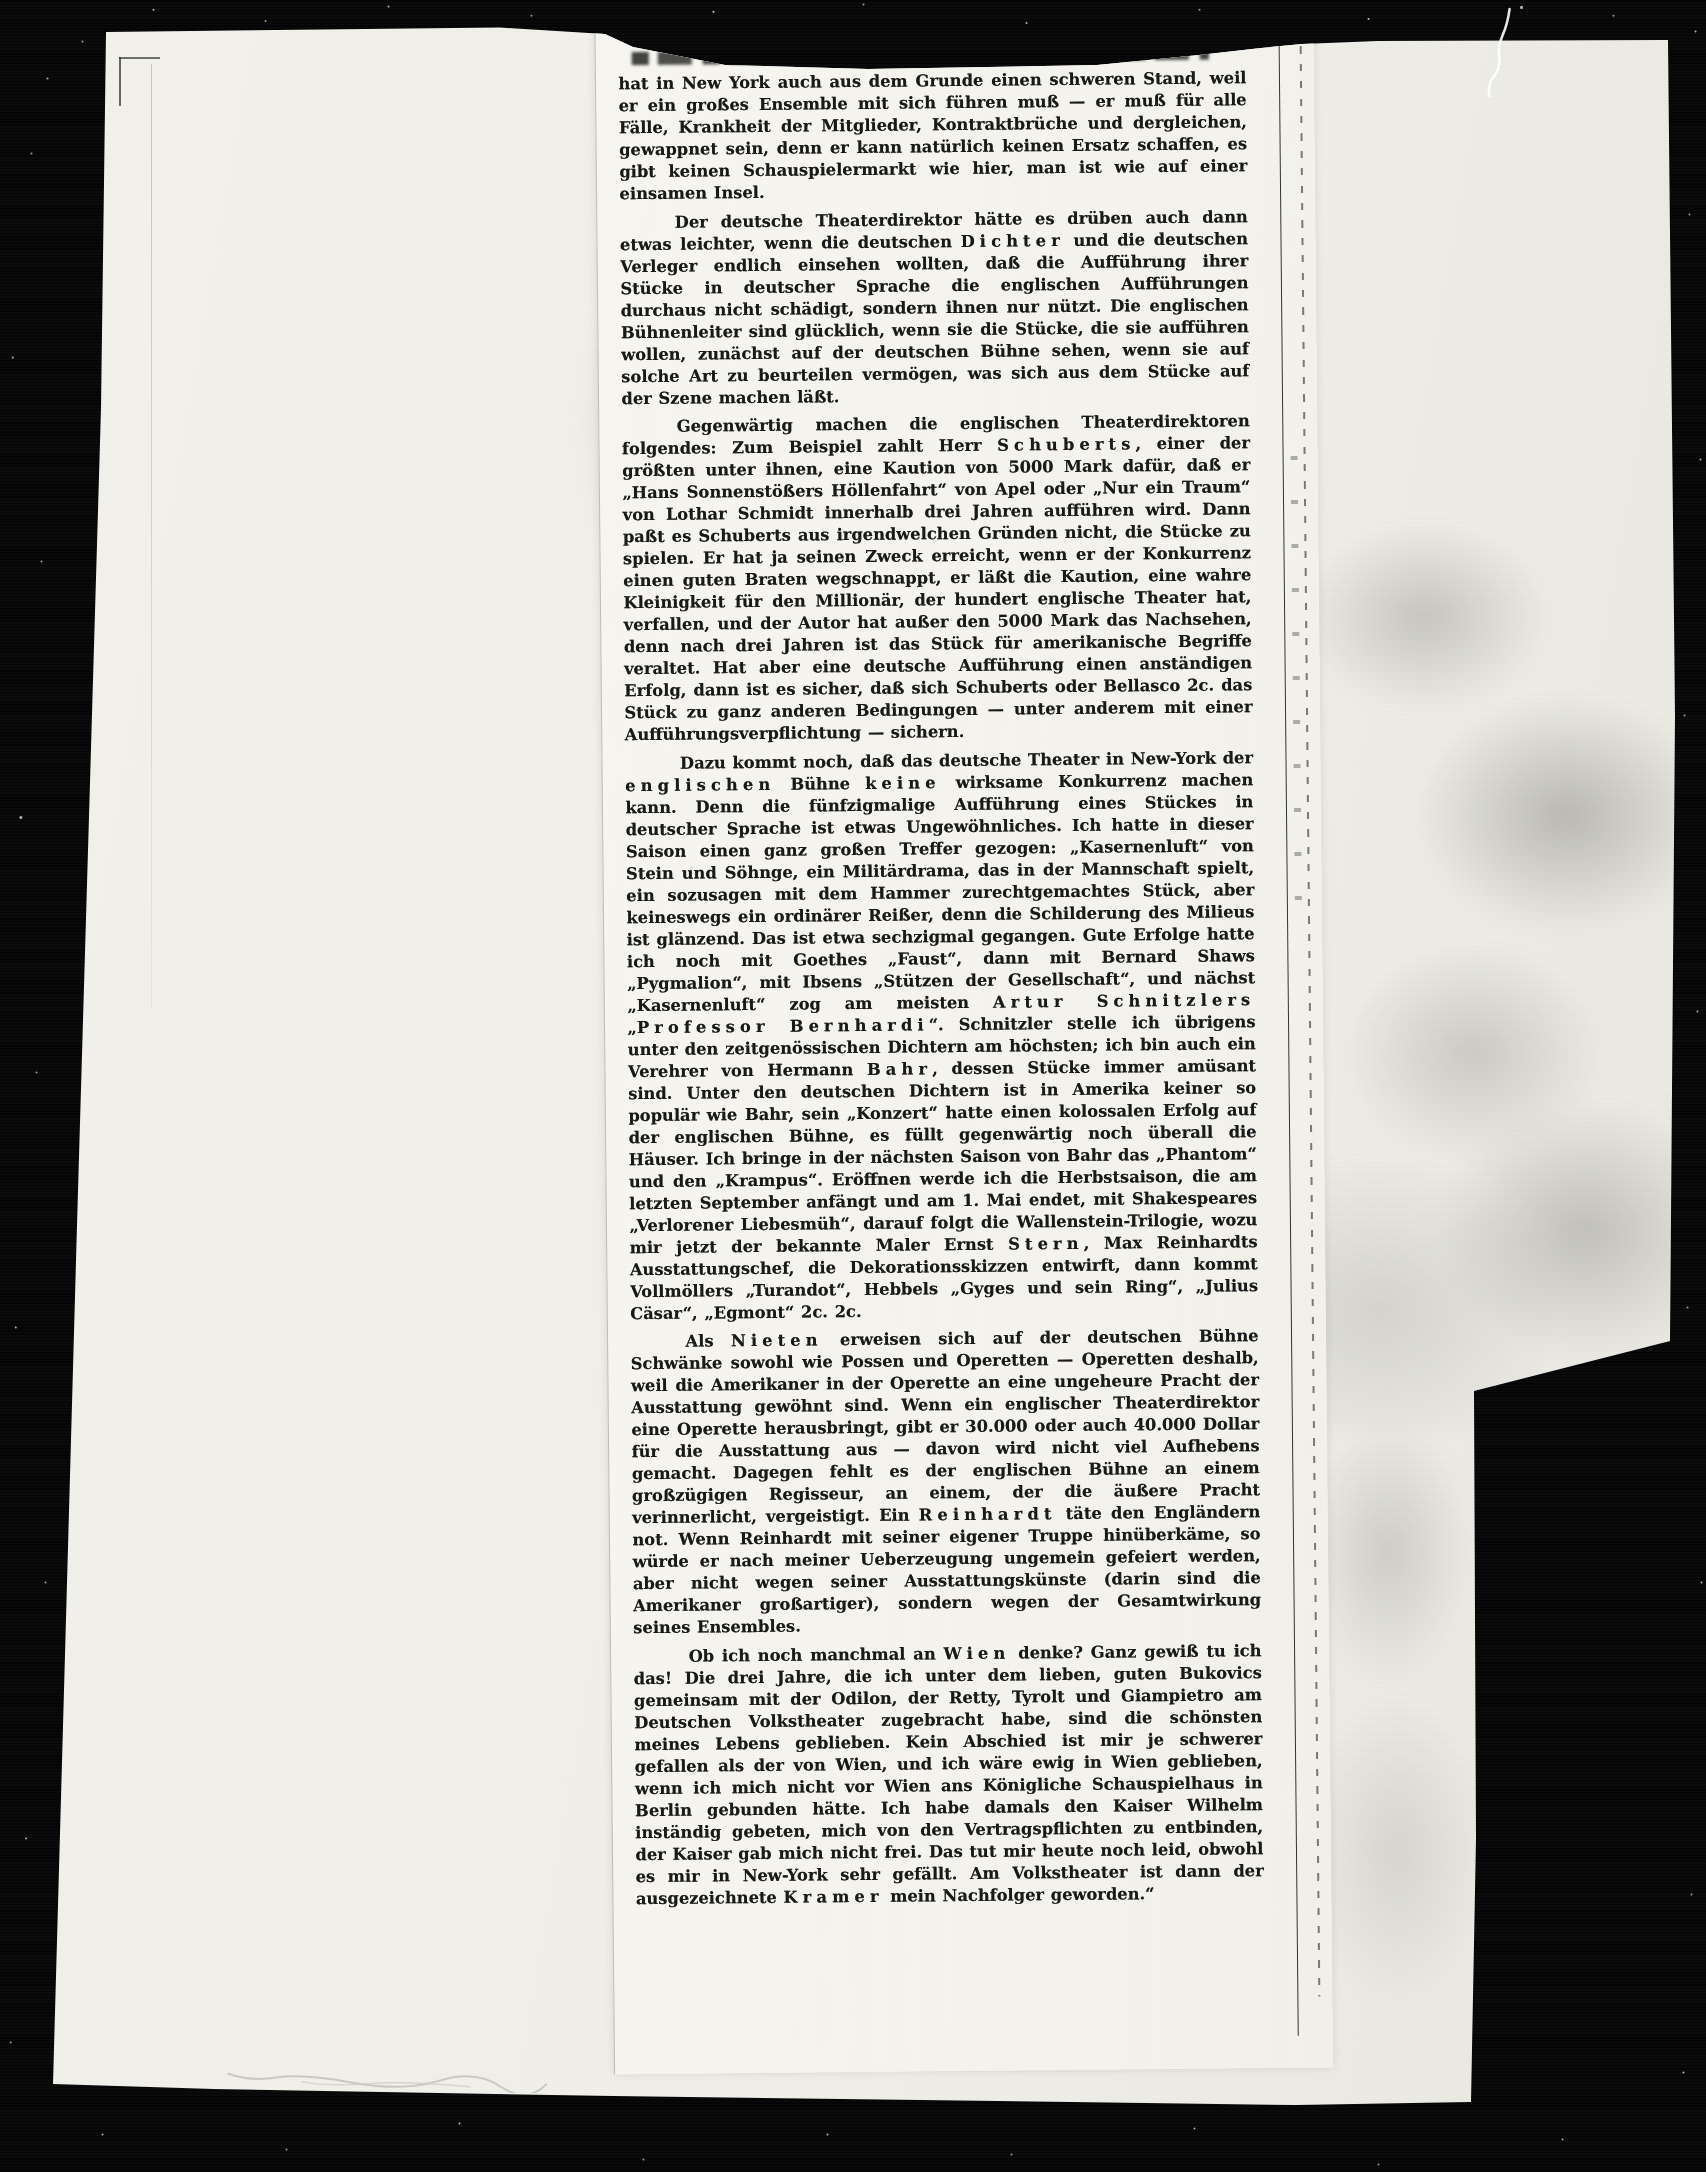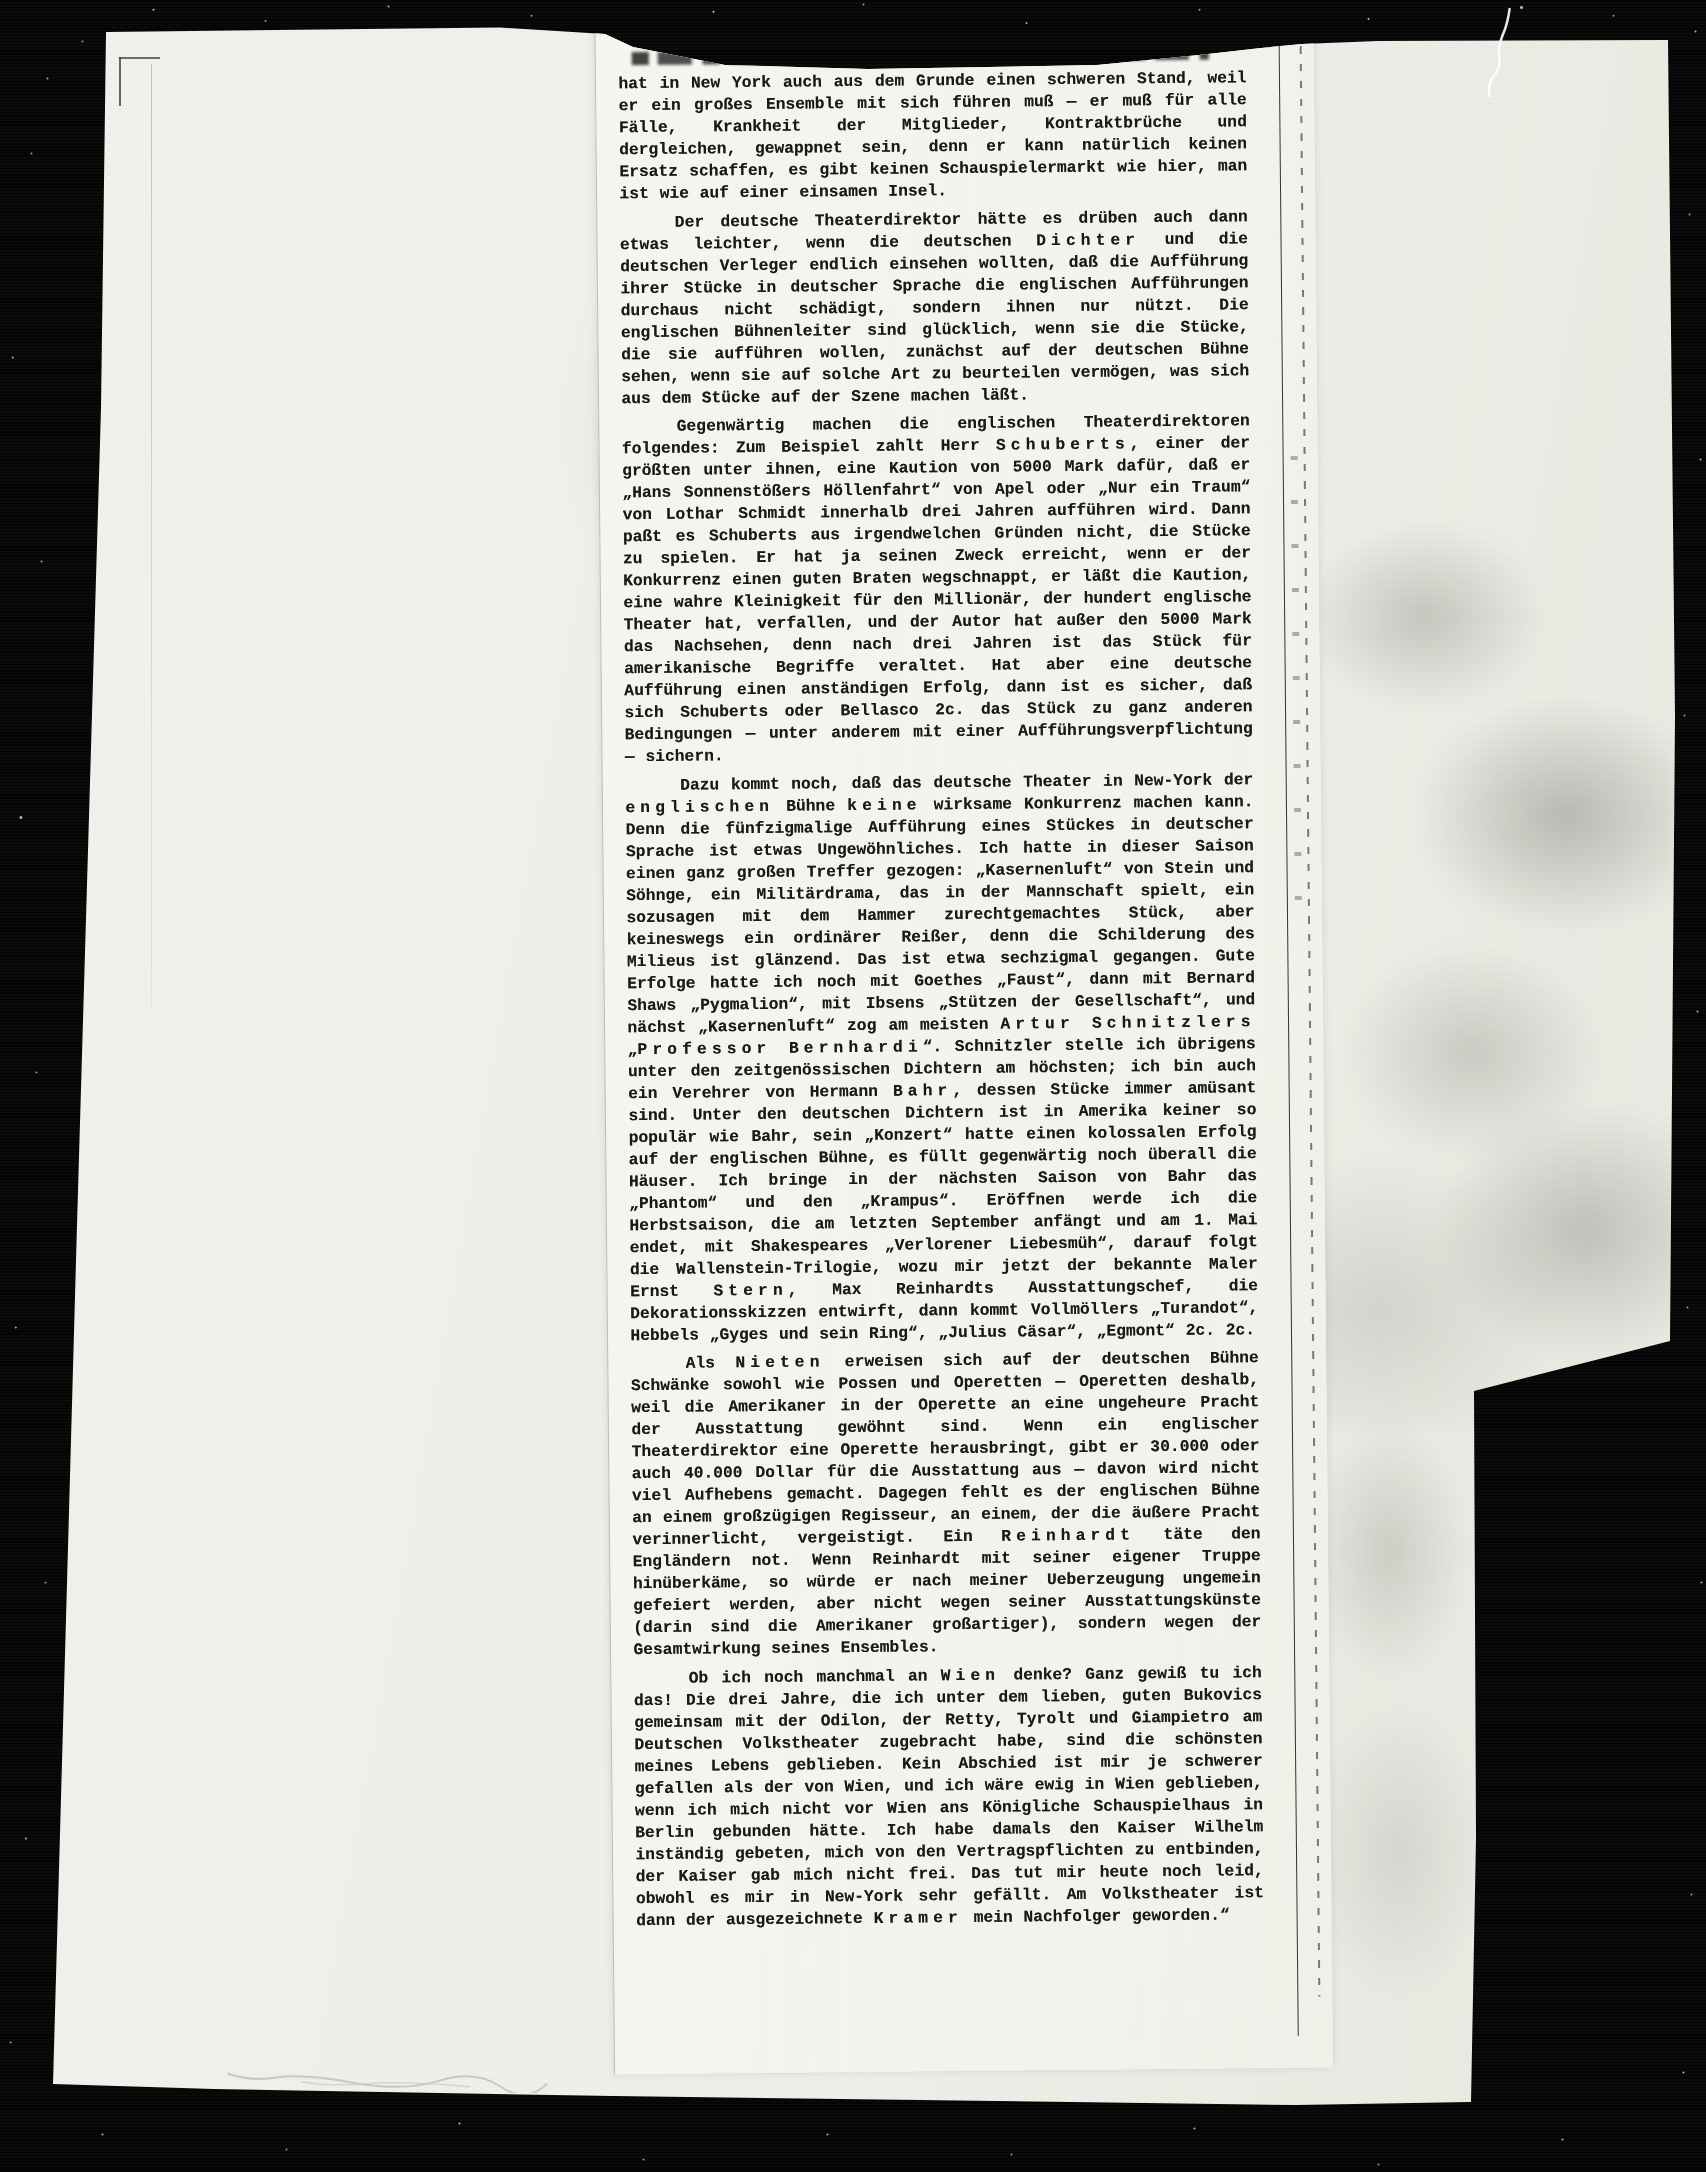--- a/index.html
+++ b/index.html
@@ -5,21 +5,20 @@
   html, body {
     margin: 0; padding: 0;
     width: 1707px; height: 2172px;
     overflow: hidden;
     background: #060606;
     font-family: "DejaVu Serif", serif;
   }
   .scan {
     position: absolute; inset: 0;
     background: repeating-linear-gradient(0deg, #050505 0 1.5px, #0b0b0b 1.5px 3.1px);
-    font-family: Liberation Mono, monospace;
   }
   
   .dust {
     position: absolute; left: 0; top: 0; width: 1px; height: 1px; border-radius: 50%;
     background: transparent;
     box-shadow:
       153px 9.2px 0 0.5px rgba(255,255,255,.75), 265px 20.4px 0 0.5px rgba(255,255,255,.6),
       388px 6.1px 0 0.5px rgba(255,255,255,.7), 531px 15.3px 0 0.5px rgba(255,255,255,.6),
       713px 11.2px 0 0.5px rgba(255,255,255,.8), 863px 4.1px 0 0.5px rgba(255,255,255,.6),
       1026px 22.5px 0 0.5px rgba(255,255,255,.7), 1199px 9.2px 0 0.5px rgba(255,255,255,.6),

